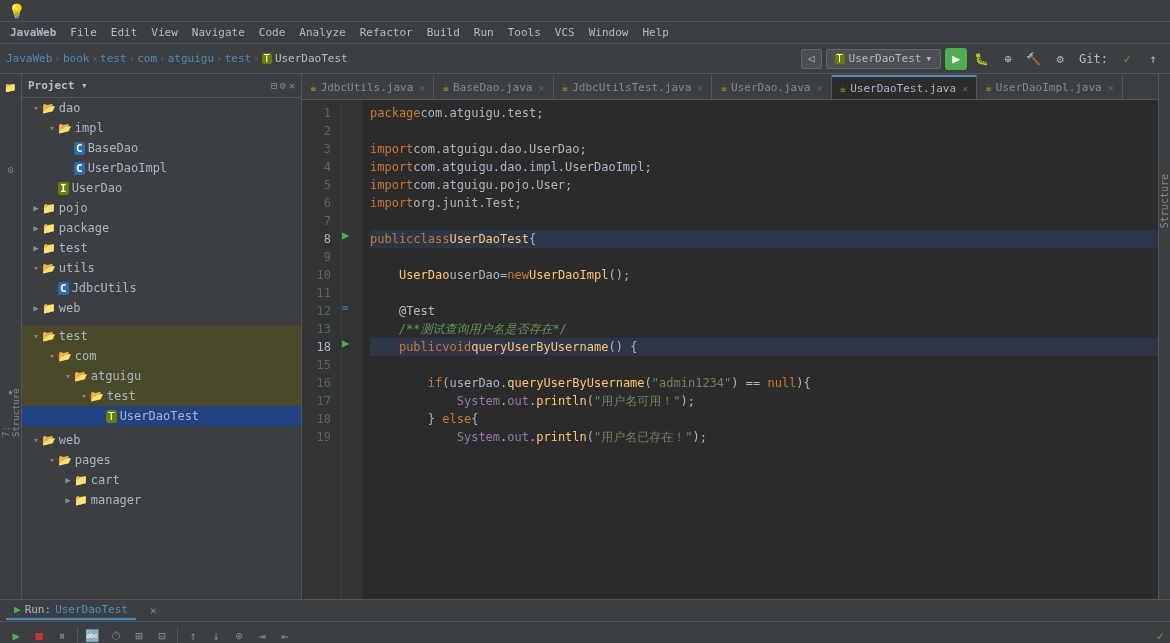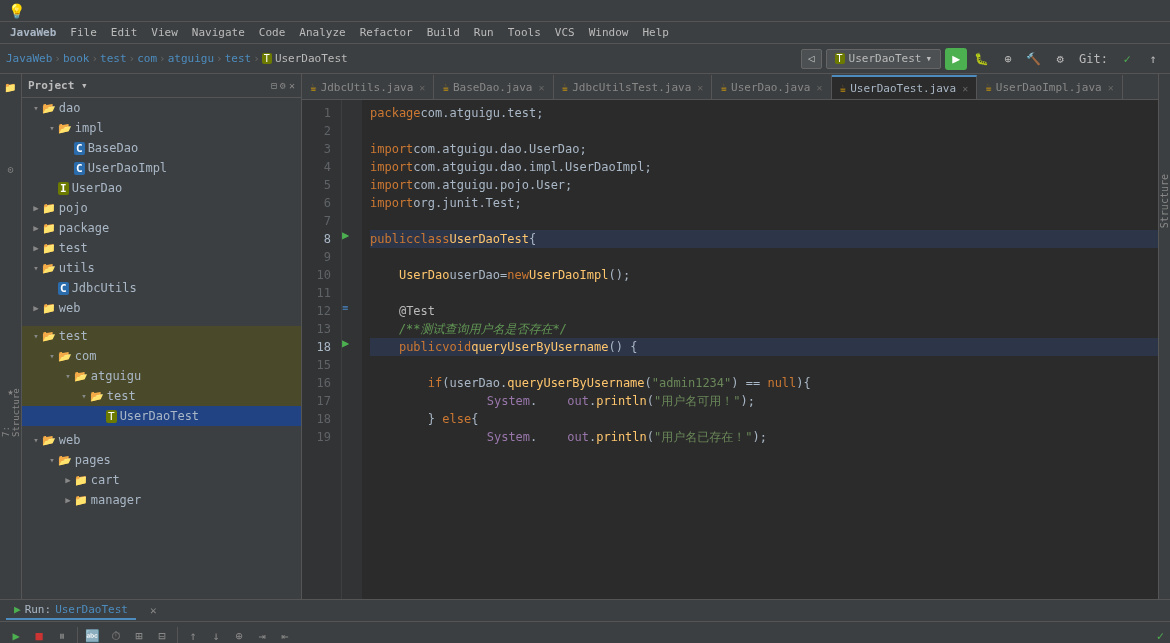--- a/index.html
+++ b/index.html
@@ -62,21 +62,21 @@
     .code-line { height: 18px; display: flex; align-items: center; white-space: pre; }
     .code-line.highlighted { background: #2d3548; }
     .kw { color: #cc7832; }
     .cls-name { color: #ffc66d; }
     .str { color: #6a8759; }
     .cmt { color: #629755; font-style: italic; }
     .ann { color: #bbb; }
     .method { color: #ffc66d; }
     .pkg { color: #a9b7c6; }
     .var-name { color: #a9b7c6; }
-    .sys { color: #9876aa; margin-left: 30px; }
+    .sys { color: #9876aa; }
 
     
     #bottom-panel { height: 170px; background: #2b2b2b; border-top: 1px solid #555; display: flex; flex-direction: column; }
     #bottom-tabs { height: 22px; background: #3c3f41; display: flex; align-items: center; padding: 0 6px; border-bottom: 1px solid #555; gap: 4px; }
     .bottom-tab { font-size: 11px; color: #888; padding: 2px 8px; cursor: pointer; display: flex; align-items: center; gap: 4px; }
     .bottom-tab.active { color: #a9b7c6; border-bottom: 2px solid #4c8cbf; }
     #bottom-toolbar { height: 28px; background: #3c3f41; display: flex; align-items: center; padding: 0 6px; border-bottom: 1px solid #555; gap: 3px; }
     .bottom-btn { width: 20px; height: 20px; display: flex; align-items: center; justify-content: center; cursor: pointer; color: #888; font-size: 12px; border-radius: 2px; }
     .bottom-btn.green { color: #4CAF50; }
 

